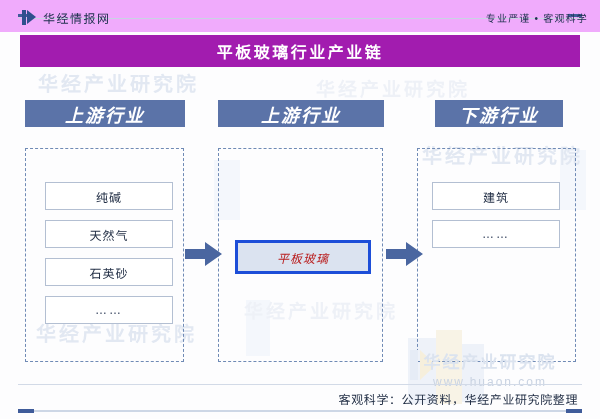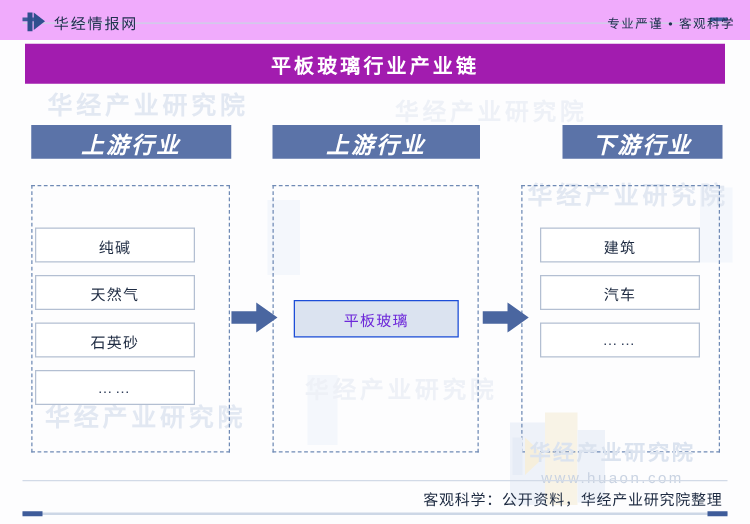--- a/index.html
+++ b/index.html
@@ -74,21 +74,21 @@
   }
   .title-bar .t{
     color:#ffffff;font-size:16px;font-weight:bold;letter-spacing:2.5px;
     white-space:nowrap;
   }
 
   
   .col{position:absolute;top:100px;}
   .col-up{left:25px;width:160px;}
   .col-mid{left:218px;width:166px;}
-  .col-down{left:418px;width:128px;padding-left:32px;}
+  .col-down{left:403px;width:128px;padding-left:32px;}
 
   .col-head{
     height:27px;background:#5b73a8;
     display:flex;align-items:center;justify-content:center;
     margin-bottom:0;
   }
   .col-head .t{
     color:#ffffff;font-size:18px;font-weight:bold;letter-spacing:2px;
     white-space:nowrap;
     font-style:italic;
@@ -99,36 +99,36 @@
     border:1.5px dashed #6f8ab5;
     background:transparent;
   }
   .db-up{left:25px;top:148px;width:157px;height:212px;}
   .db-mid{left:218px;top:148px;width:163px;height:212px;}
   .db-down{left:417px;top:148px;width:157px;height:212px;}
 
   .item-stack{
     position:absolute;display:flex;flex-direction:column;gap:10px;
   }
-  .is-up{left:28px;top:182px;width:128px;}
+  .is-up{left:45px;top:182px;width:128px;}
   .is-down{left:432px;top:182px;width:128px;}
 
   .item{
     height:26px;border:1px solid #b3bfd2;background:#ffffff;
     display:flex;align-items:center;justify-content:center;
     font-size:12px;color:#1e2b42;letter-spacing:1px;white-space:nowrap;
   }
   .item.ellipsis{letter-spacing:2px;color:#33415c;}
 
   .mid-node{
     position:absolute;left:235px;top:240px;width:130px;height:28px;
-    border:1px solid #1d4ed8;
+    border:3px solid #1d4ed8;
     background:#dbe3f0;
     display:flex;align-items:center;justify-content:center;
-    font-size:12px;color:#6d28d9;letter-spacing:1px;white-space:nowrap;
+    font-size:12px;color:#b91c1c;letter-spacing:1px;white-space:nowrap;font-style:italic;
   }
 
   
   .arrow{position:absolute;width:38px;height:28px;}
   .arrow svg{display:block;width:38px;height:28px;}
   .arrow-1{left:185px;top:240px;}
   .arrow-2{left:386px;top:240px;}
 
   
   .wm{
@@ -242,21 +242,20 @@
     <div class="item">纯碱</div>
     <div class="item">天然气</div>
     <div class="item">石英砂</div>
     <div class="item ellipsis">……</div>
   </div>
 
   <div class="mid-node">平板玻璃</div>
 
   <div class="item-stack is-down">
     <div class="item">建筑</div>
-    <div class="item">汽车</div>
     <div class="item ellipsis">……</div>
   </div>
 
   <div class="arrow arrow-1">
     <svg viewBox="0 0 38 28" xmlns="http://www.w3.org/2000/svg" aria-hidden="true">
       <path d="M0 9 L20 9 L20 2 L37 14 L20 26 L20 19 L0 19 Z" fill="#4a66a0"></path>
     </svg>
   </div>
   <div class="arrow arrow-2">
     <svg viewBox="0 0 38 28" xmlns="http://www.w3.org/2000/svg" aria-hidden="true">

